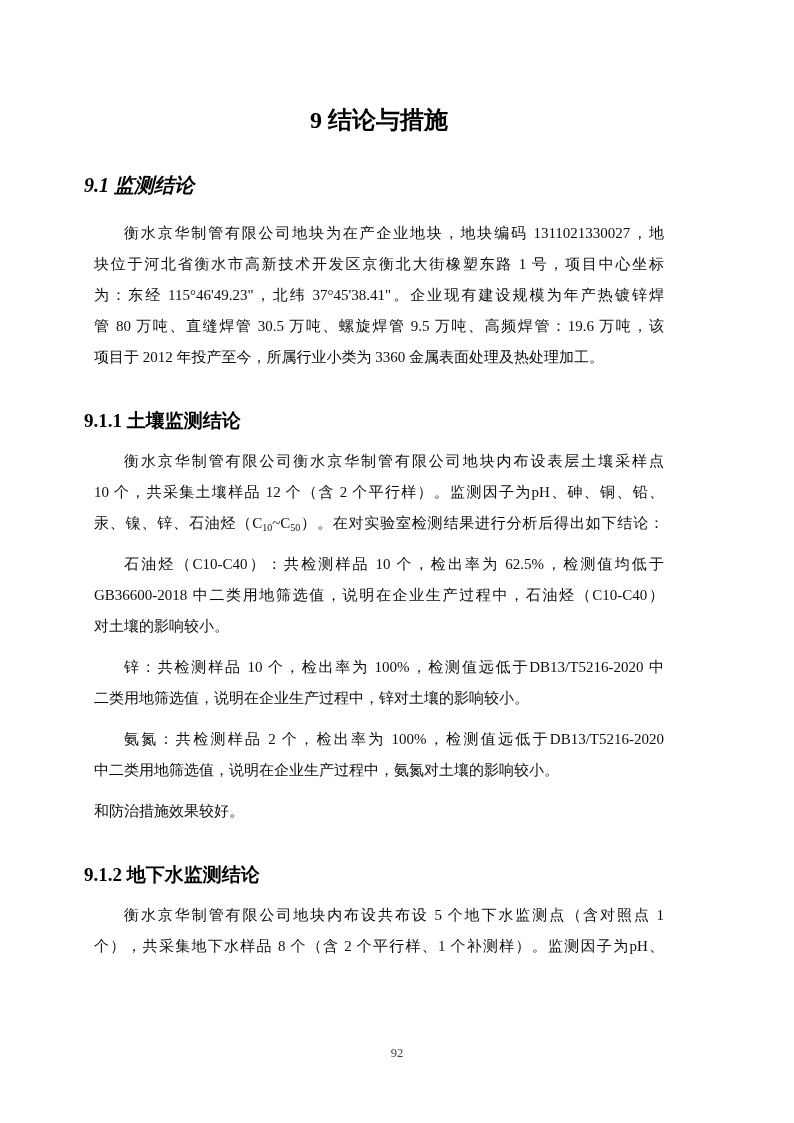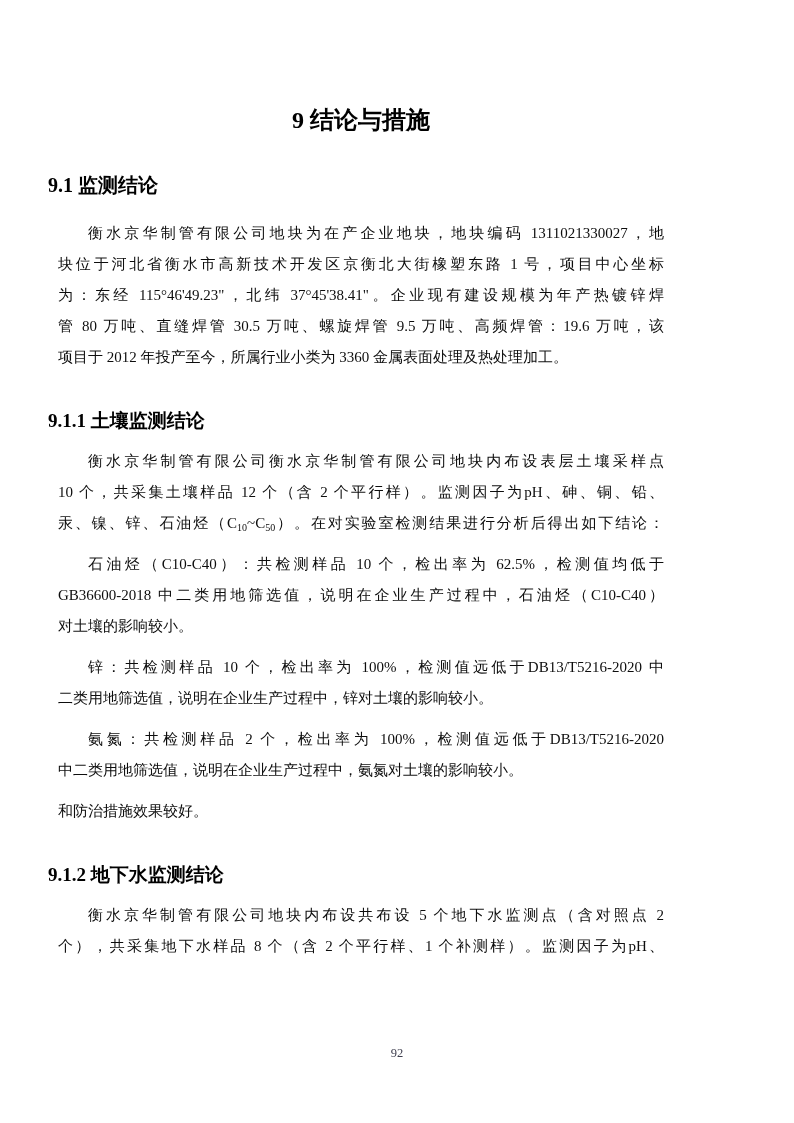--- a/index.html
+++ b/index.html
@@ -10,36 +10,37 @@
   .page {
     position: relative;
     width: 794px;
     height: 1123px;
     background: #ffffff;
     overflow: hidden;
     font-family: "Liberation Serif", "DejaVu Serif", serif;
     color: #0d0d0d;
   }
   .content {
-    padding: 103px 120px 0 48px;
+    padding: 103px 120px 0 84px;
   }
   .doc-title {
     margin: 0 0 33px 0;
     font-size: 24px;
     line-height: 34px;
     font-weight: bold;
     text-align: center;
     color: #000000;
   }
   .h2 {
     margin: 0 0 18px 0;
     font-size: 20px;
     line-height: 30px;
     font-weight: bold;
     color: #000000;
+    font-style: italic;
   }
   .h3 {
     margin: 32px 0 7px 0;
     font-size: 19px;
     line-height: 31px;
     font-weight: bold;
     color: #000000;
   }
   .para {
     margin: 10px;
@@ -117,20 +118,20 @@
       <div class="ln fin">中二类用地筛选值，说明在企业生产过程中，氨氮对土壤的影响较小。</div>
     </div>
 
     <div class="para">
       <div class="ln fin">和防治措施效果较好。</div>
     </div>
 
     <div class="h3">9.1.2 地下水监测结论</div>
 
     <div class="para">
-      <div class="ln ind">衡水京华制管有限公司地块内布设共布设 5 个地下水监测点（含对照点 2</div>
+      <div class="ln ind">衡水京华制管有限公司地块内布设共布设 5 个地下水监测点（含对照点 1</div>
       <div class="ln">个），共采集地下水样品 8 个（含 2 个平行样、1 个补测样）。监测因子为pH、</div>
     </div>
 
   </div>
 
   <div class="footer">92</div>
 </div>
 
 </body></html>

